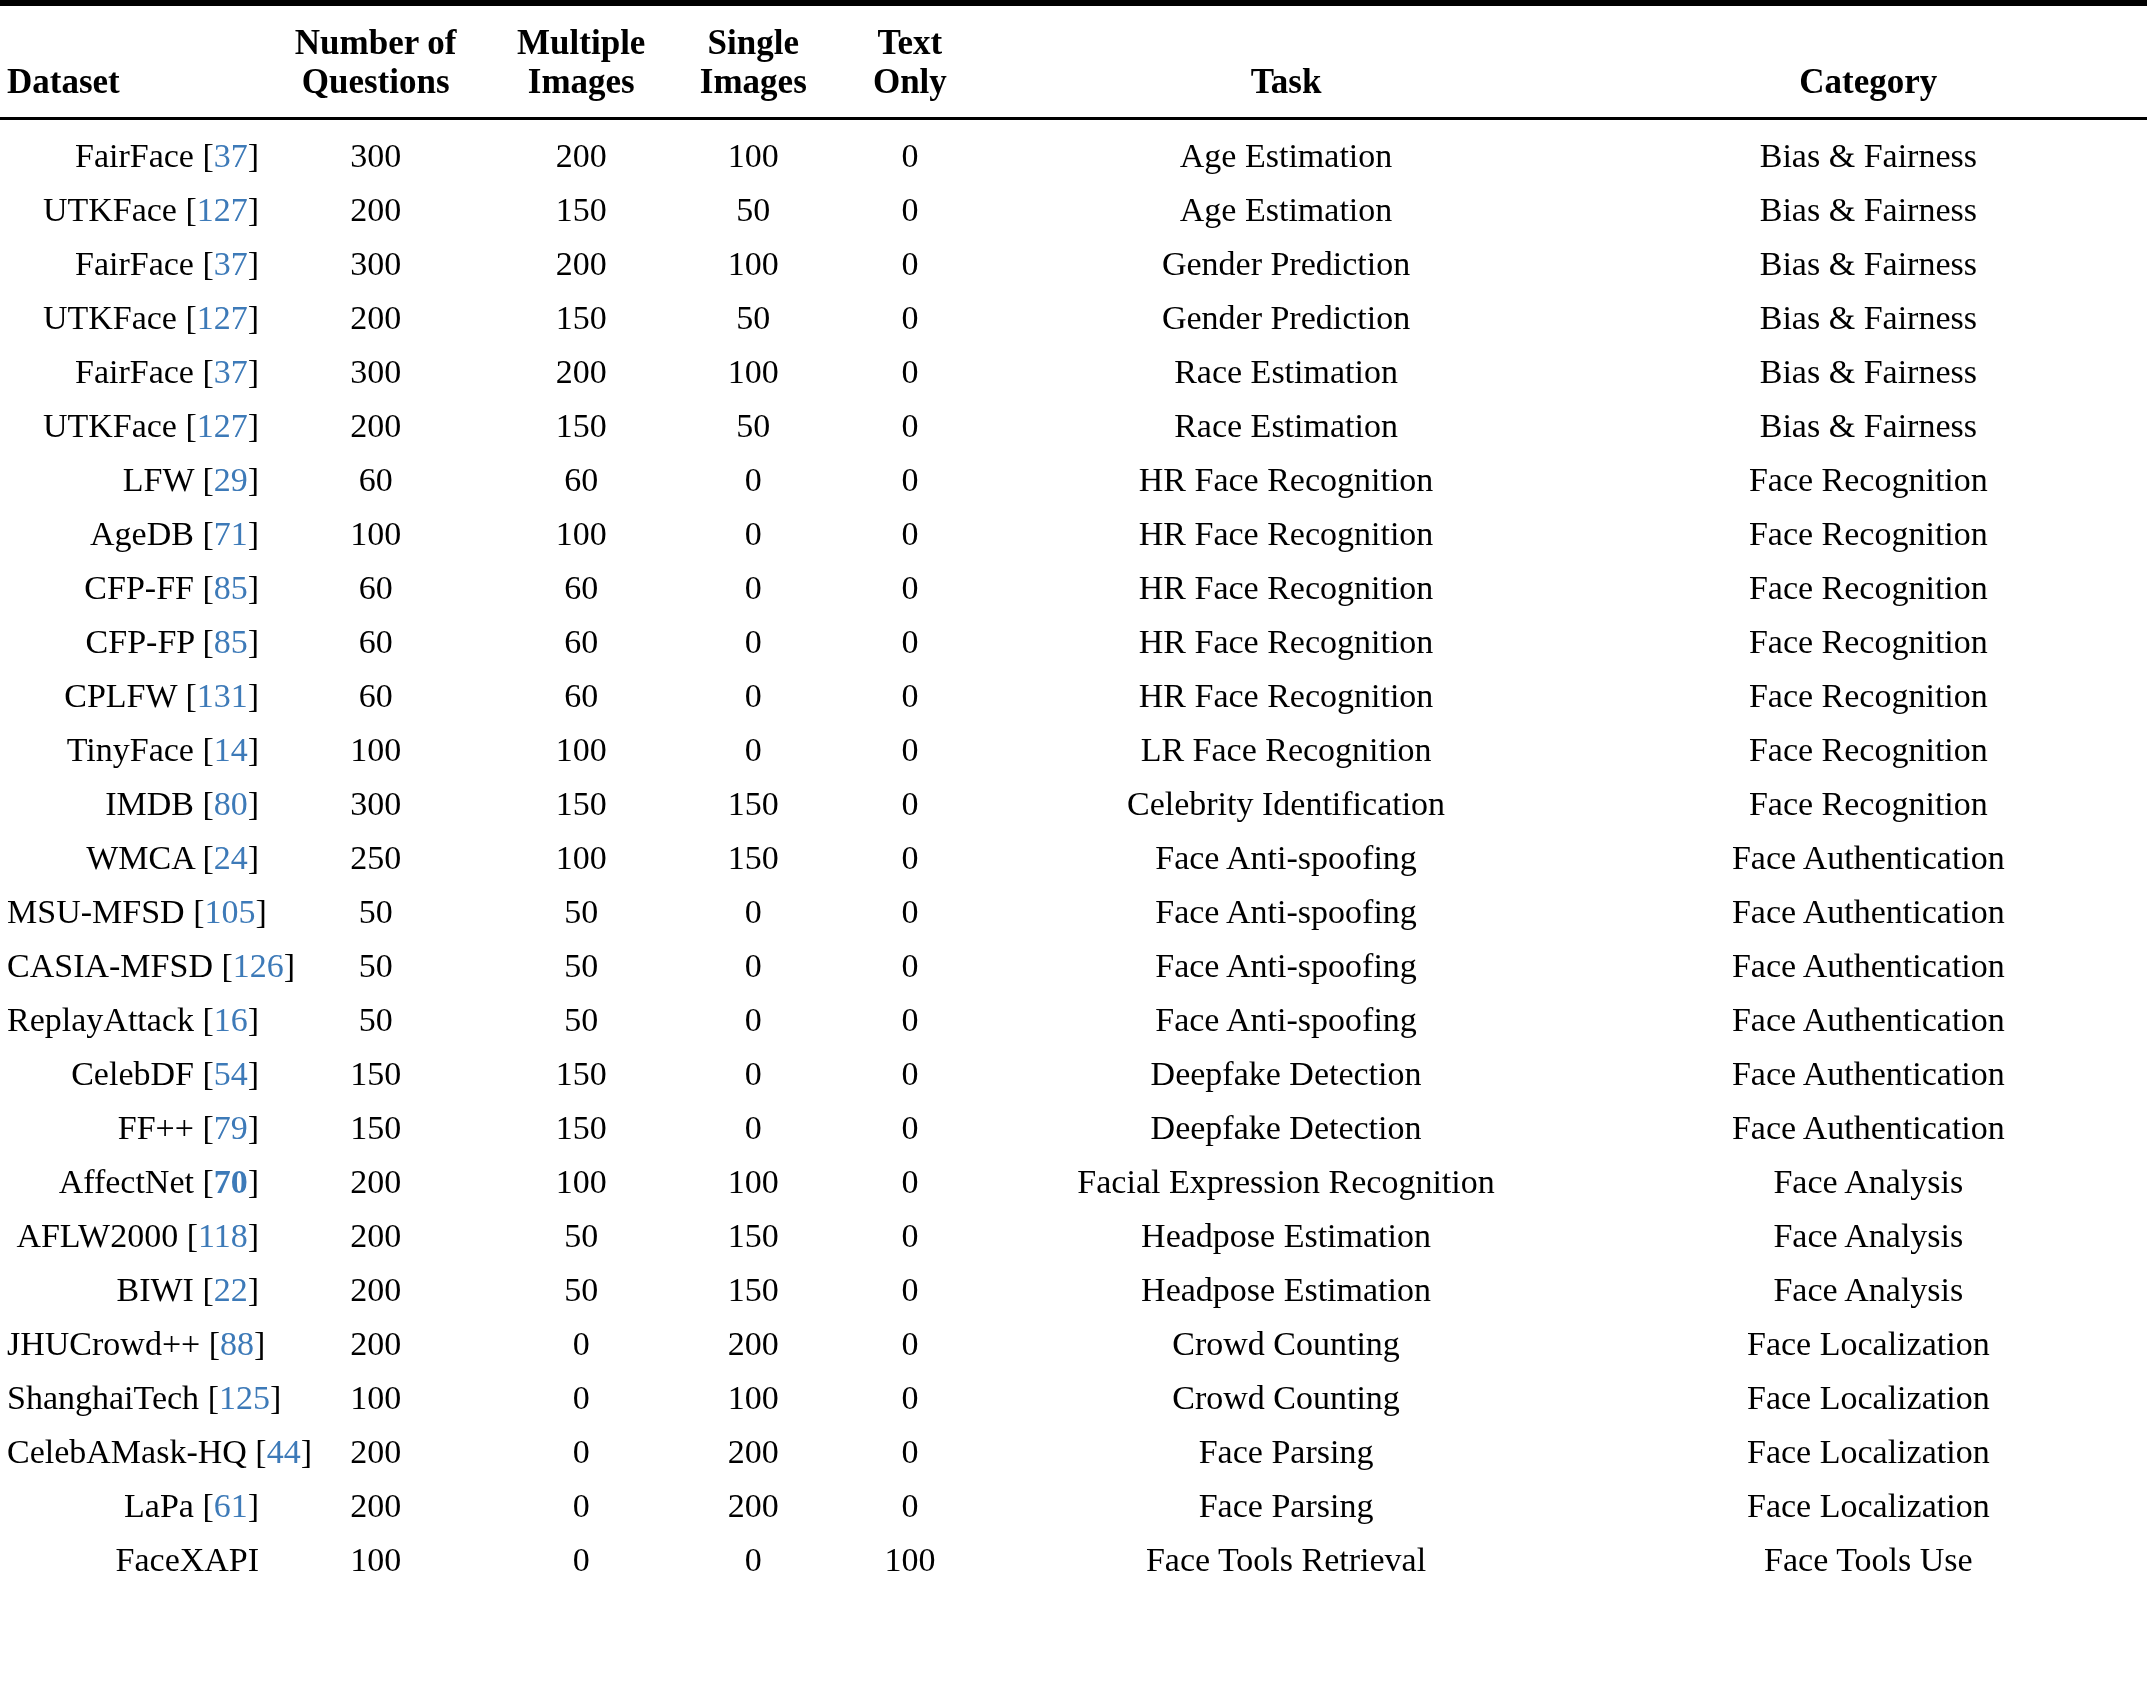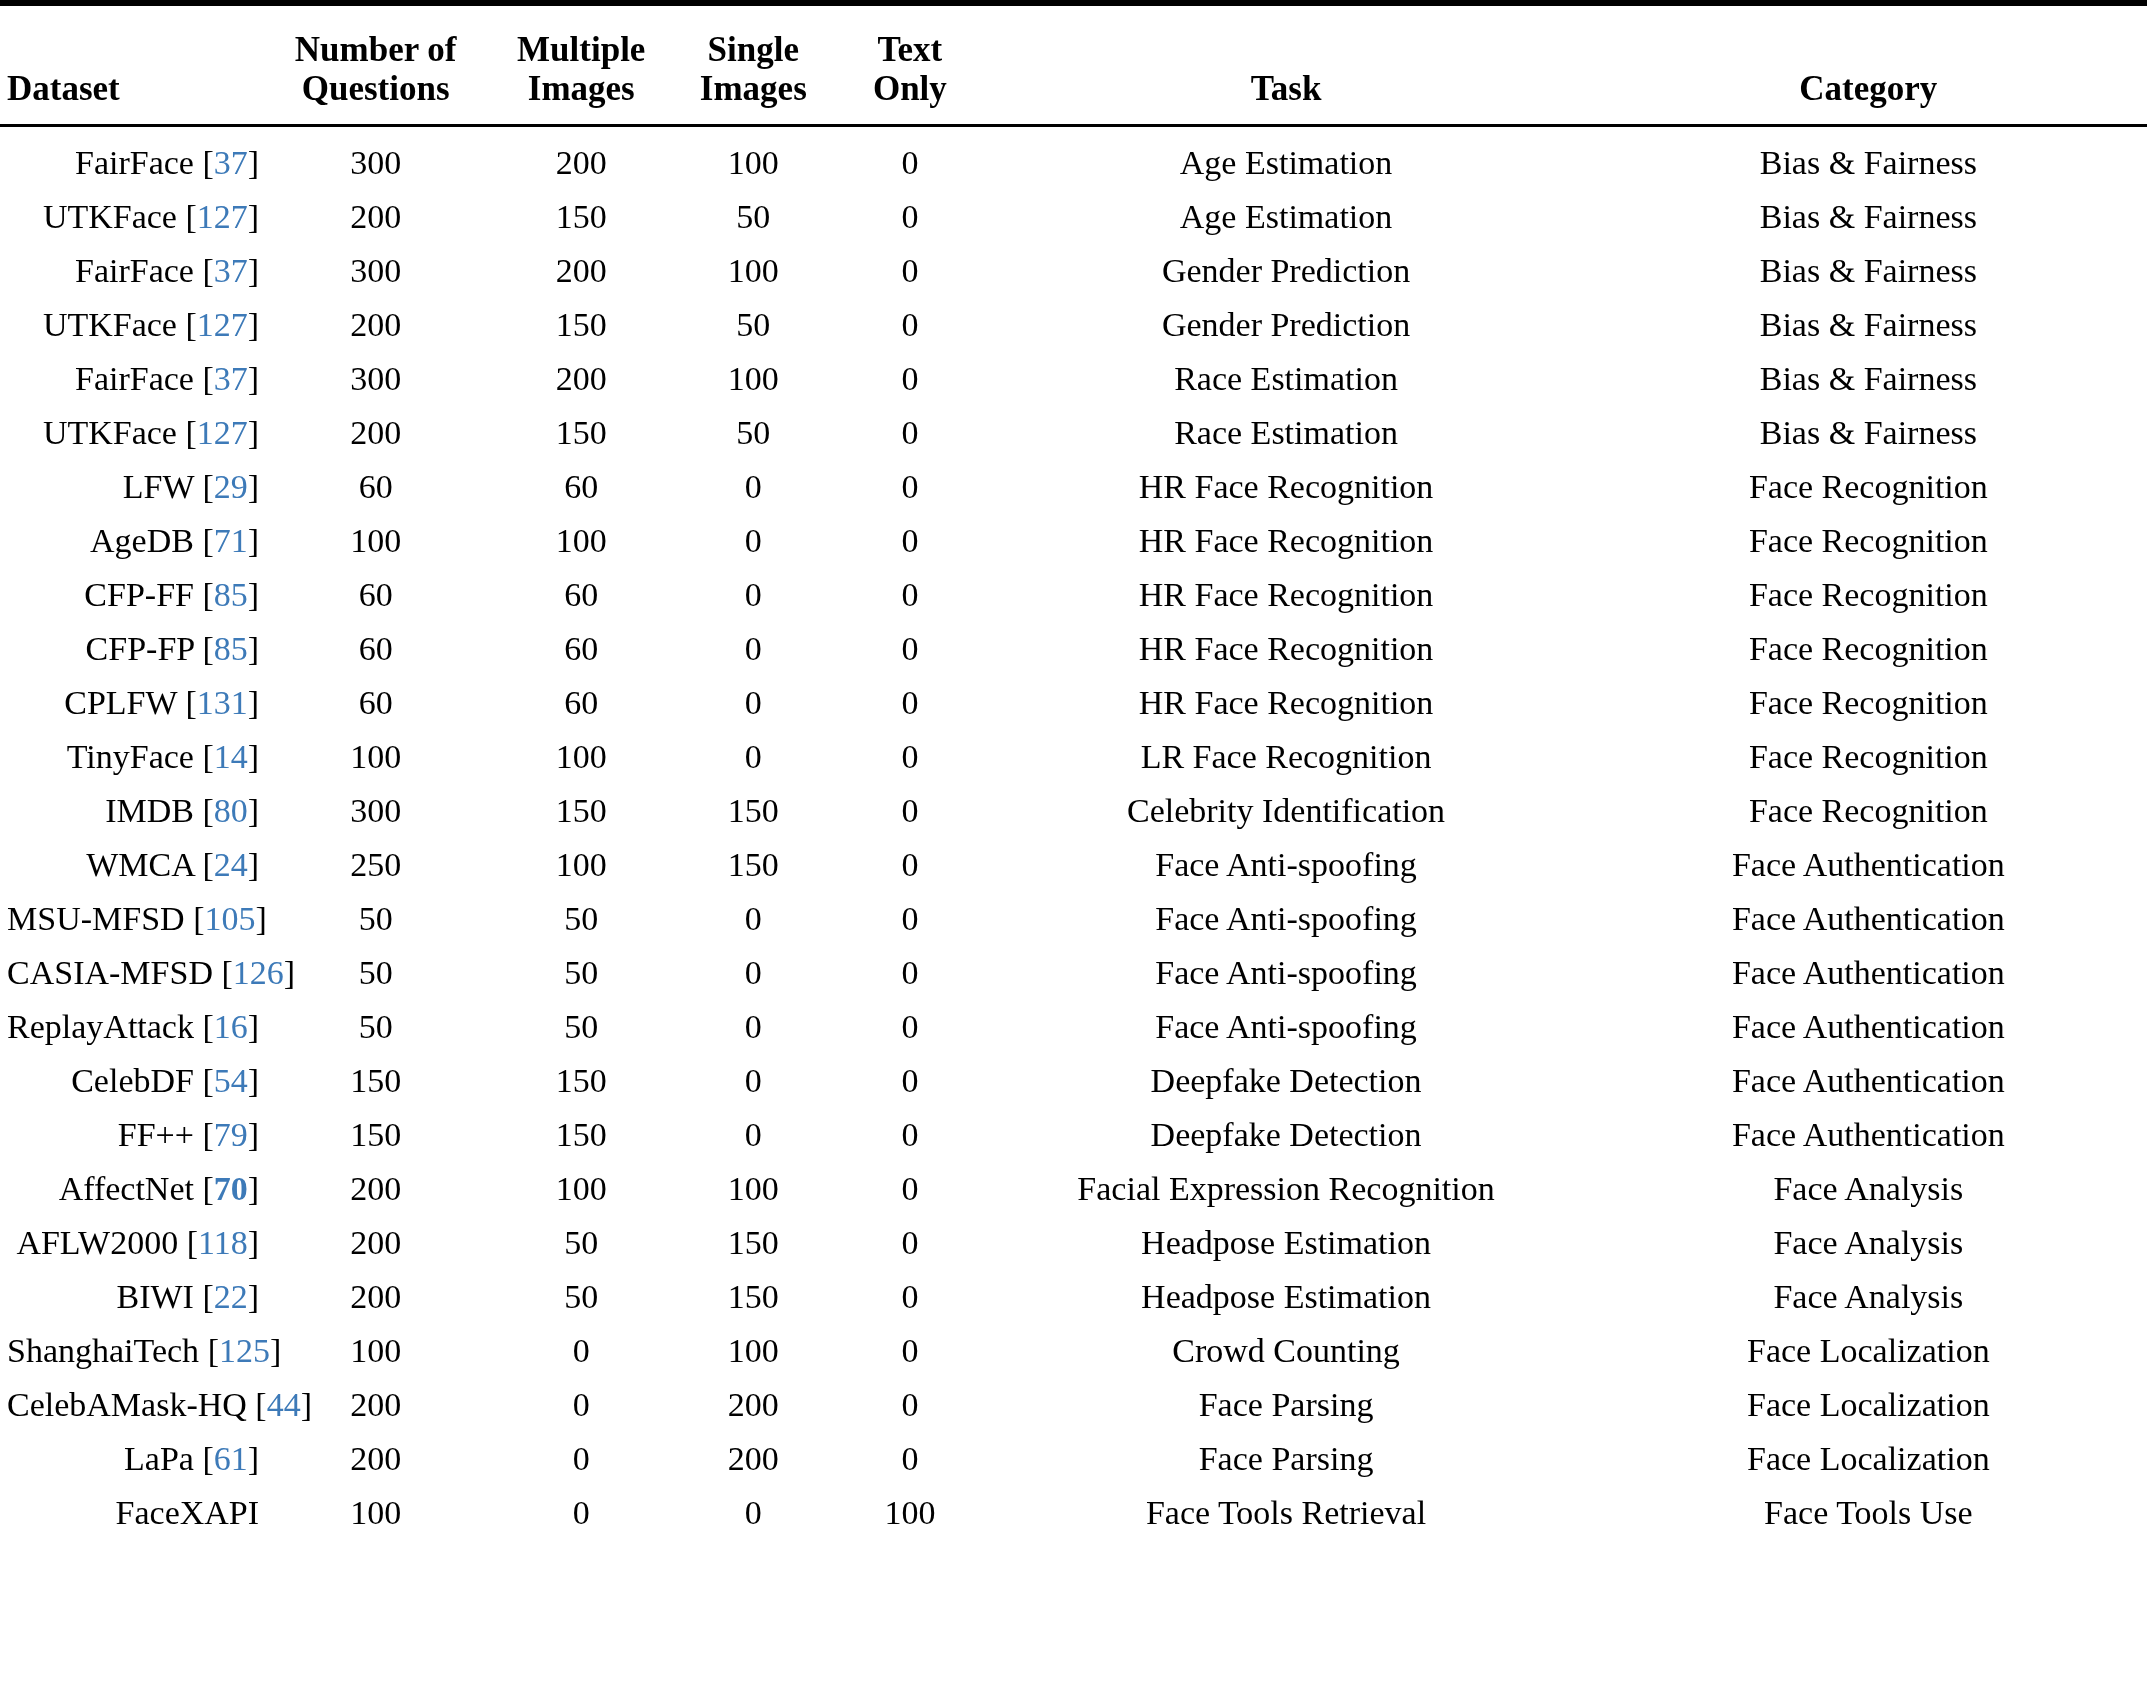--- a/index.html
+++ b/index.html
@@ -34,21 +34,21 @@
 
   thead th {
     font-weight: bold;
     font-size: 35px;
     padding: 0;
     vertical-align: bottom;
     line-height: 1.12;
   }
   thead th .hdr-inner {
     display: block;
-    padding-top: 24px;
+    padding-top: 17px;
     padding-bottom: 15.6px;
   }
   tbody td {
     padding: 0;
     height: 54px;
     vertical-align: middle;
     white-space: nowrap;
   }
   tbody tr:first-child td { padding-top: 8.6px; }
   tbody tr:last-child td { padding-bottom: 8.6px; }
@@ -325,20 +325,29 @@
         <tr>
           <td class="col-dataset"><span>BIWI</span><span><span class="bracket"> [</span><span class="cite" style="color: rgb(61, 122, 184);">22</span><span class="bracket">]</span></span></td>
           <td class="col-num">200</td>
           <td class="col-num">50</td>
           <td class="col-num">150</td>
           <td class="col-num">0</td>
           <td class="col-task">Headpose Estimation</td>
           <td class="col-cat">Face Analysis</td>
         </tr>
         <tr>
+          <td class="col-dataset"><span>JHUCrowd++</span><span><span class="bracket"> [</span><span class="cite" style="color: rgb(61, 122, 184);">88</span><span class="bracket">]</span></span></td>
+          <td class="col-num">200</td>
+          <td class="col-num">0</td>
+          <td class="col-num">200</td>
+          <td class="col-num">0</td>
+          <td class="col-task">Crowd Counting</td>
+          <td class="col-cat">Face Localization</td>
+        </tr>
+        <tr>
           <td class="col-dataset"><span>ShanghaiTech</span><span><span class="bracket"> [</span><span class="cite" style="color: rgb(61, 122, 184);">125</span><span class="bracket">]</span></span></td>
           <td class="col-num">100</td>
           <td class="col-num">0</td>
           <td class="col-num">100</td>
           <td class="col-num">0</td>
           <td class="col-task">Crowd Counting</td>
           <td class="col-cat">Face Localization</td>
         </tr>
         <tr>
           <td class="col-dataset"><span>CelebAMask-HQ</span><span><span class="bracket"> [</span><span class="cite" style="color: rgb(61, 122, 184);">44</span><span class="bracket">]</span></span></td>

